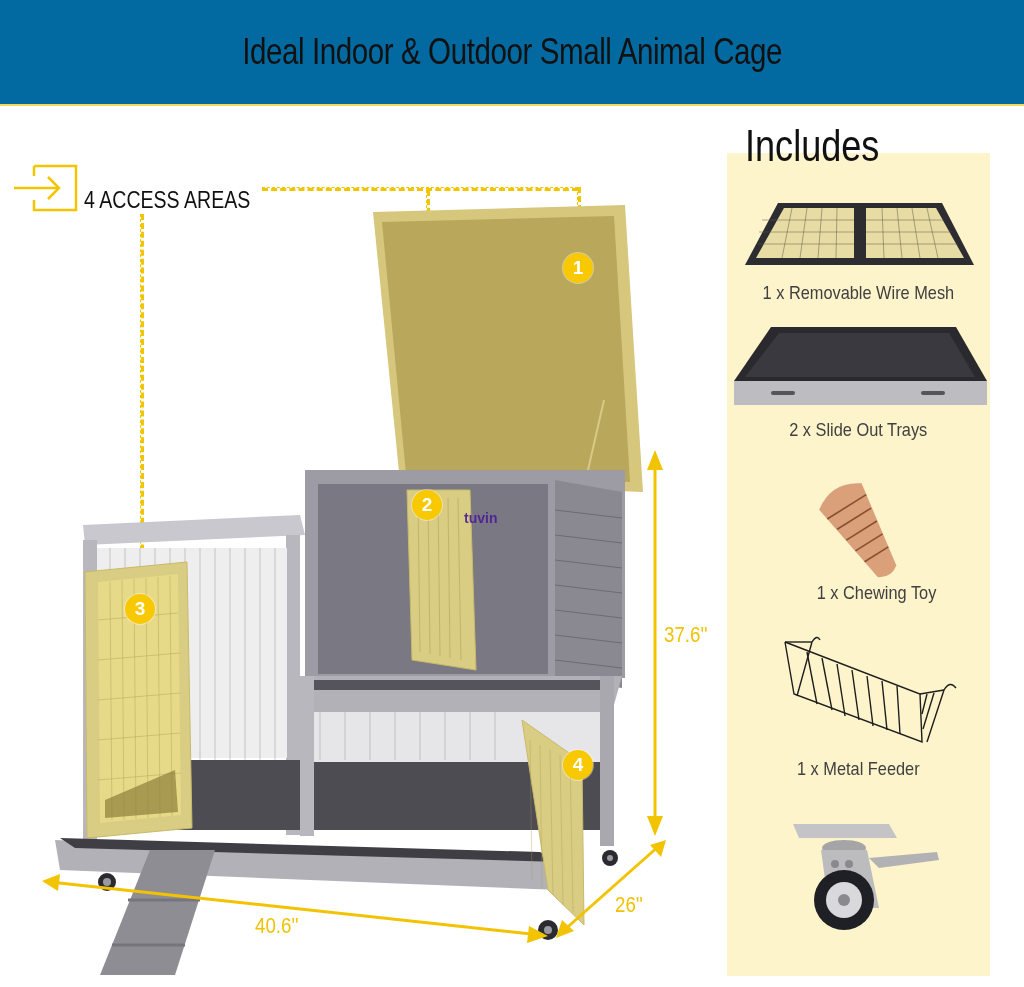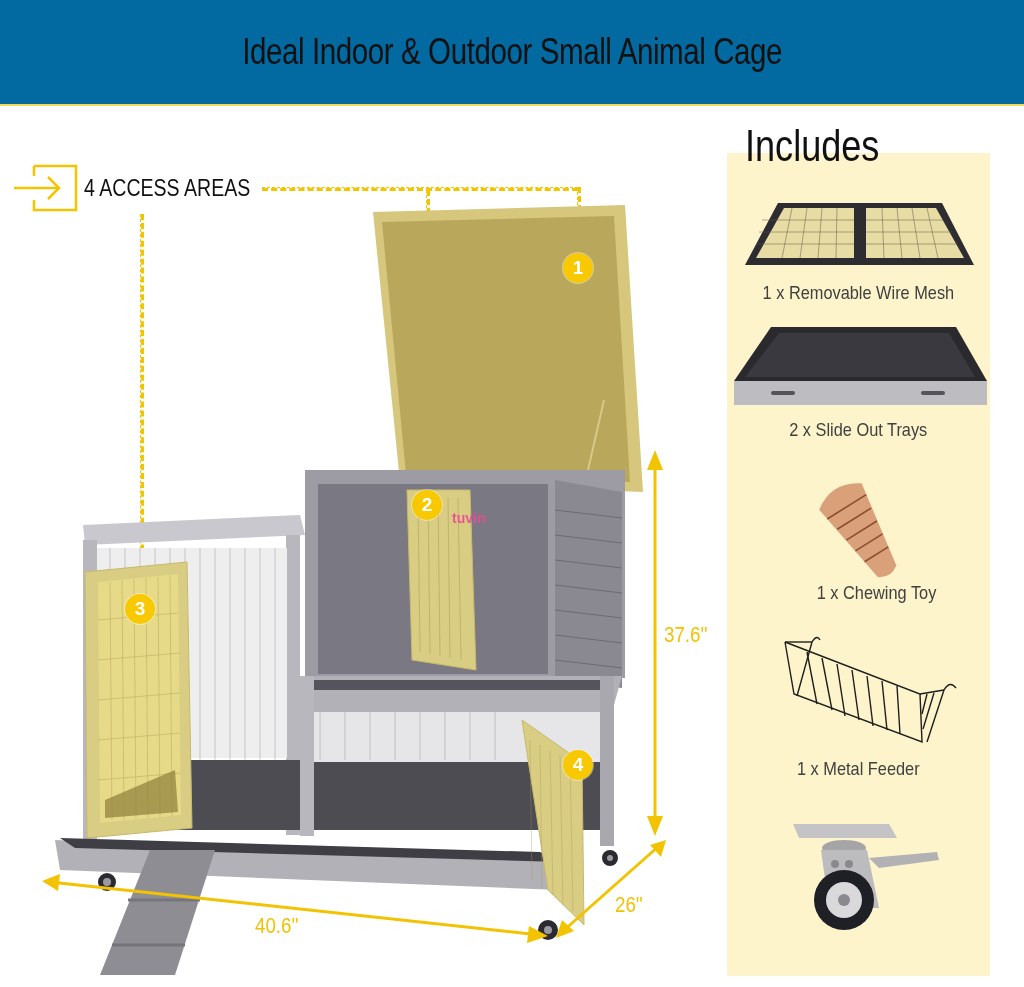--- a/index.html
+++ b/index.html
@@ -14,21 +14,21 @@
   }
   .banner-title {
     font-family: "Liberation Sans", sans-serif;
     font-size: 36px; font-weight: normal; letter-spacing: -0.5px;
     transform: scaleX(0.82); color: #111;
   }
 
   
   .access {
     position: absolute; left: 14px; top: 162px; height: 52px;
-    display: flex; align-items: center;
+    display: flex; align-items: flex-end;
   }
   .access-icon { width: 64px; height: 52px; position: relative; }
   .access-label {
     font-size: 23px; margin-left: 6px; transform: scaleX(0.85); transform-origin: left center;
     color: #111; white-space: nowrap;
   }
 
   .dashed { position: absolute; border-color: #f3c500; border-style: dashed; }
 
   
@@ -199,21 +199,21 @@
       <polygon points="655,836 647,816 663,816" stroke="none"></polygon>
       <line x1="50" y1="882" x2="540" y2="935"></line>
       <polygon points="42,881 60,874 58,891" stroke="none"></polygon>
       <polygon points="548,936 529,926 527,943" stroke="none"></polygon>
       <line x1="562" y1="932" x2="660" y2="845"></line>
       <polygon points="556,938 562,920 574,931" stroke="none"></polygon>
       <polygon points="666,840 650,845 661,857" stroke="none"></polygon>
     </g>
   </svg>
 
-  <div style="position:absolute; left:452px; top:420px; color:#ec4899; font-size:14px; font-weight:bold; opacity:0.9;">tuvin</div>
+  <div style="position:absolute; left:464px; top:420px; color:#4c1d95; font-size:14px; font-weight:bold; opacity:0.9;">tuvin</div>
 </div>
 
 <div class="badge" style="left:563px; top:253px;">1</div>
 <div class="badge" style="left:412px; top:490px;">2</div>
 <div class="badge" style="left:125px; top:594px;">3</div>
 <div class="badge" style="left:563px; top:750px;">4</div>
 
 <div class="dim-label" style="left:664px; top:622px;">37.6''</div>
 <div class="dim-label" style="left:255px; top:913px;">40.6''</div>
 <div class="dim-label" style="left:615px; top:892px;">26''</div>

